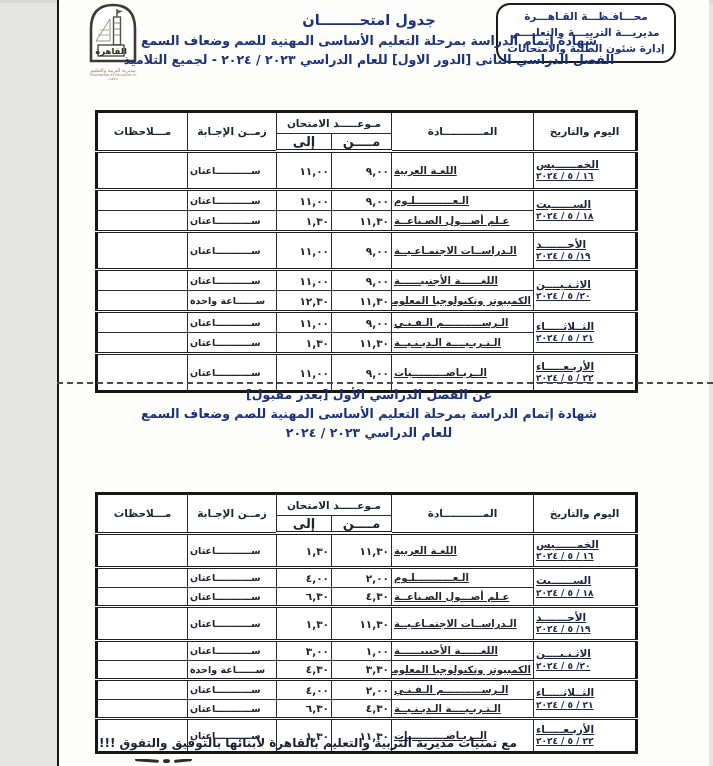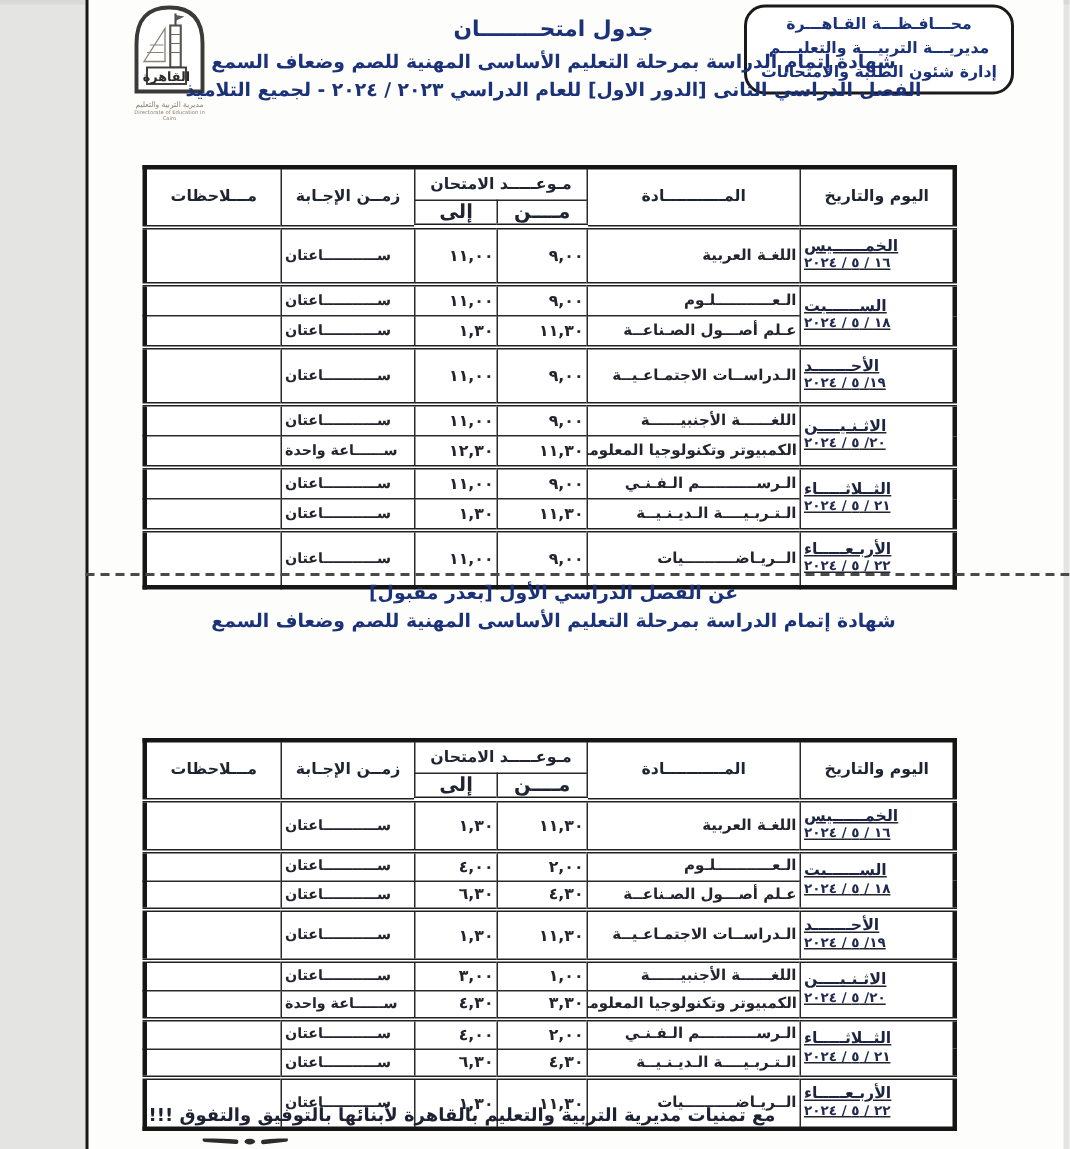--- a/index.html
+++ b/index.html
@@ -55,21 +55,21 @@
     border:1.2px solid #2a2a2a;padding:0 2px;overflow:hidden;
     color:#23242e;font-weight:bold;white-space:nowrap;
   }
   table.sched th{font-size:10.5px;color:#1e2430;}
   thead tr.hrow1 th{height:20px;}
   thead tr.hrow2 th{height:14px;border-bottom:4px double #1c1c1c;font-size:13px;}
   th.time-span{border-bottom:1.2px solid #2a2a2a;}
   td.c-day{text-align:left;text-decoration:underline;}
   .day-name{font-size:10.5px;color:#1c2440;display:block;line-height:1.3;}
   .day-date{font-size:9px;color:#20294f;display:block;line-height:1.3;}
-  td.c-subj{text-align:right;font-size:10px;}
+  td.c-subj{text-align:left;font-size:10px;text-decoration:underline;}
   td.c-from,td.c-to{font-size:10.5px;}
   td.c-dur{text-align:left;font-size:9.5px;}
   td.c-notes{background:#fff;}
   tr.grp td{border-top:3px double #202020;}
   .tbl-main tr.r-tall td{height:35px;}
   .tbl-main tr.r-half td{height:19px;}
   .tbl-makeup tr.r-tall td{height:31px;}
   .tbl-makeup tr.r-half td{height:17.5px;}
   
   .footer-wish{
@@ -234,20 +234,21 @@
         <td class="c-notes"></td>
       </tr>
     </tbody>
   </table>
 
   <div class="dashed-sep"></div>
 
   <div class="titles t-makeup">
     <div class="l2">عن الفصل الدراسي الأول [بعذر مقبول]</div>
     <div class="l3">شهادة إتمام الدراسة بمرحلة التعليم الأساسى المهنية للصم وضعاف السمع</div>
+    <div class="l4">للعام الدراسي ٢٠٢٣ / ٢٠٢٤</div>
   </div>
 
   <table class="sched tbl-makeup">
     <colgroup>
       <col style="width:103px">
         <col style="width:142px">
         <col style="width:60px">
       <col style="width:55px">
         <col style="width:89px">
         <col style="width:91px">

